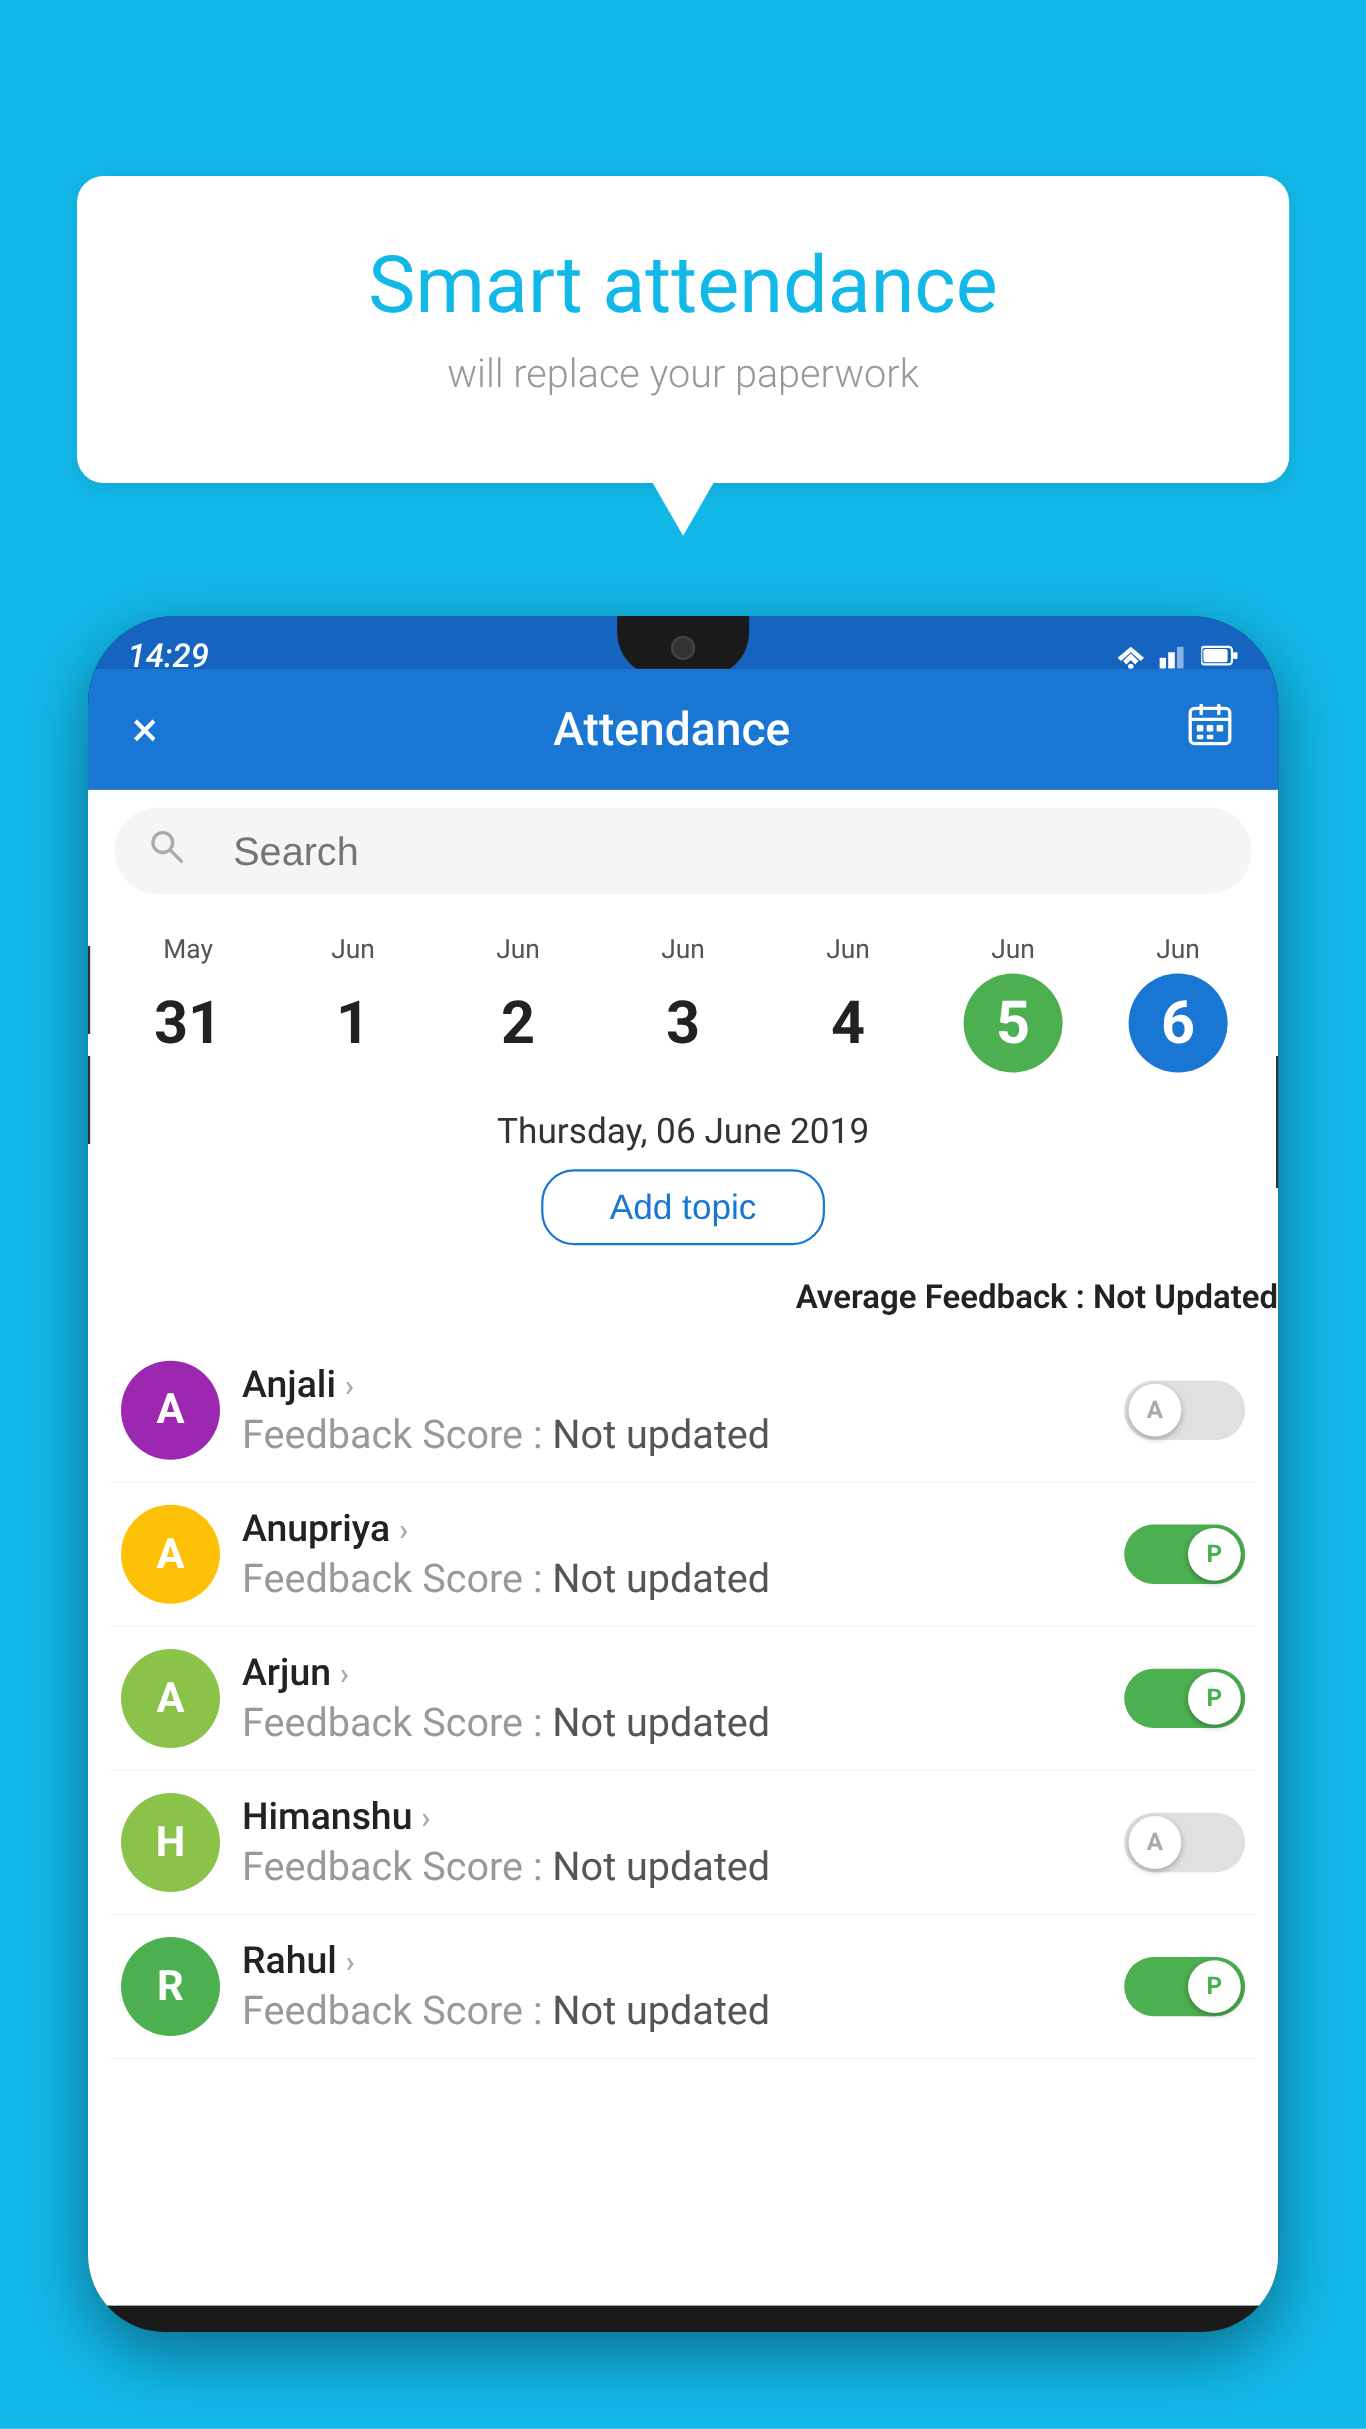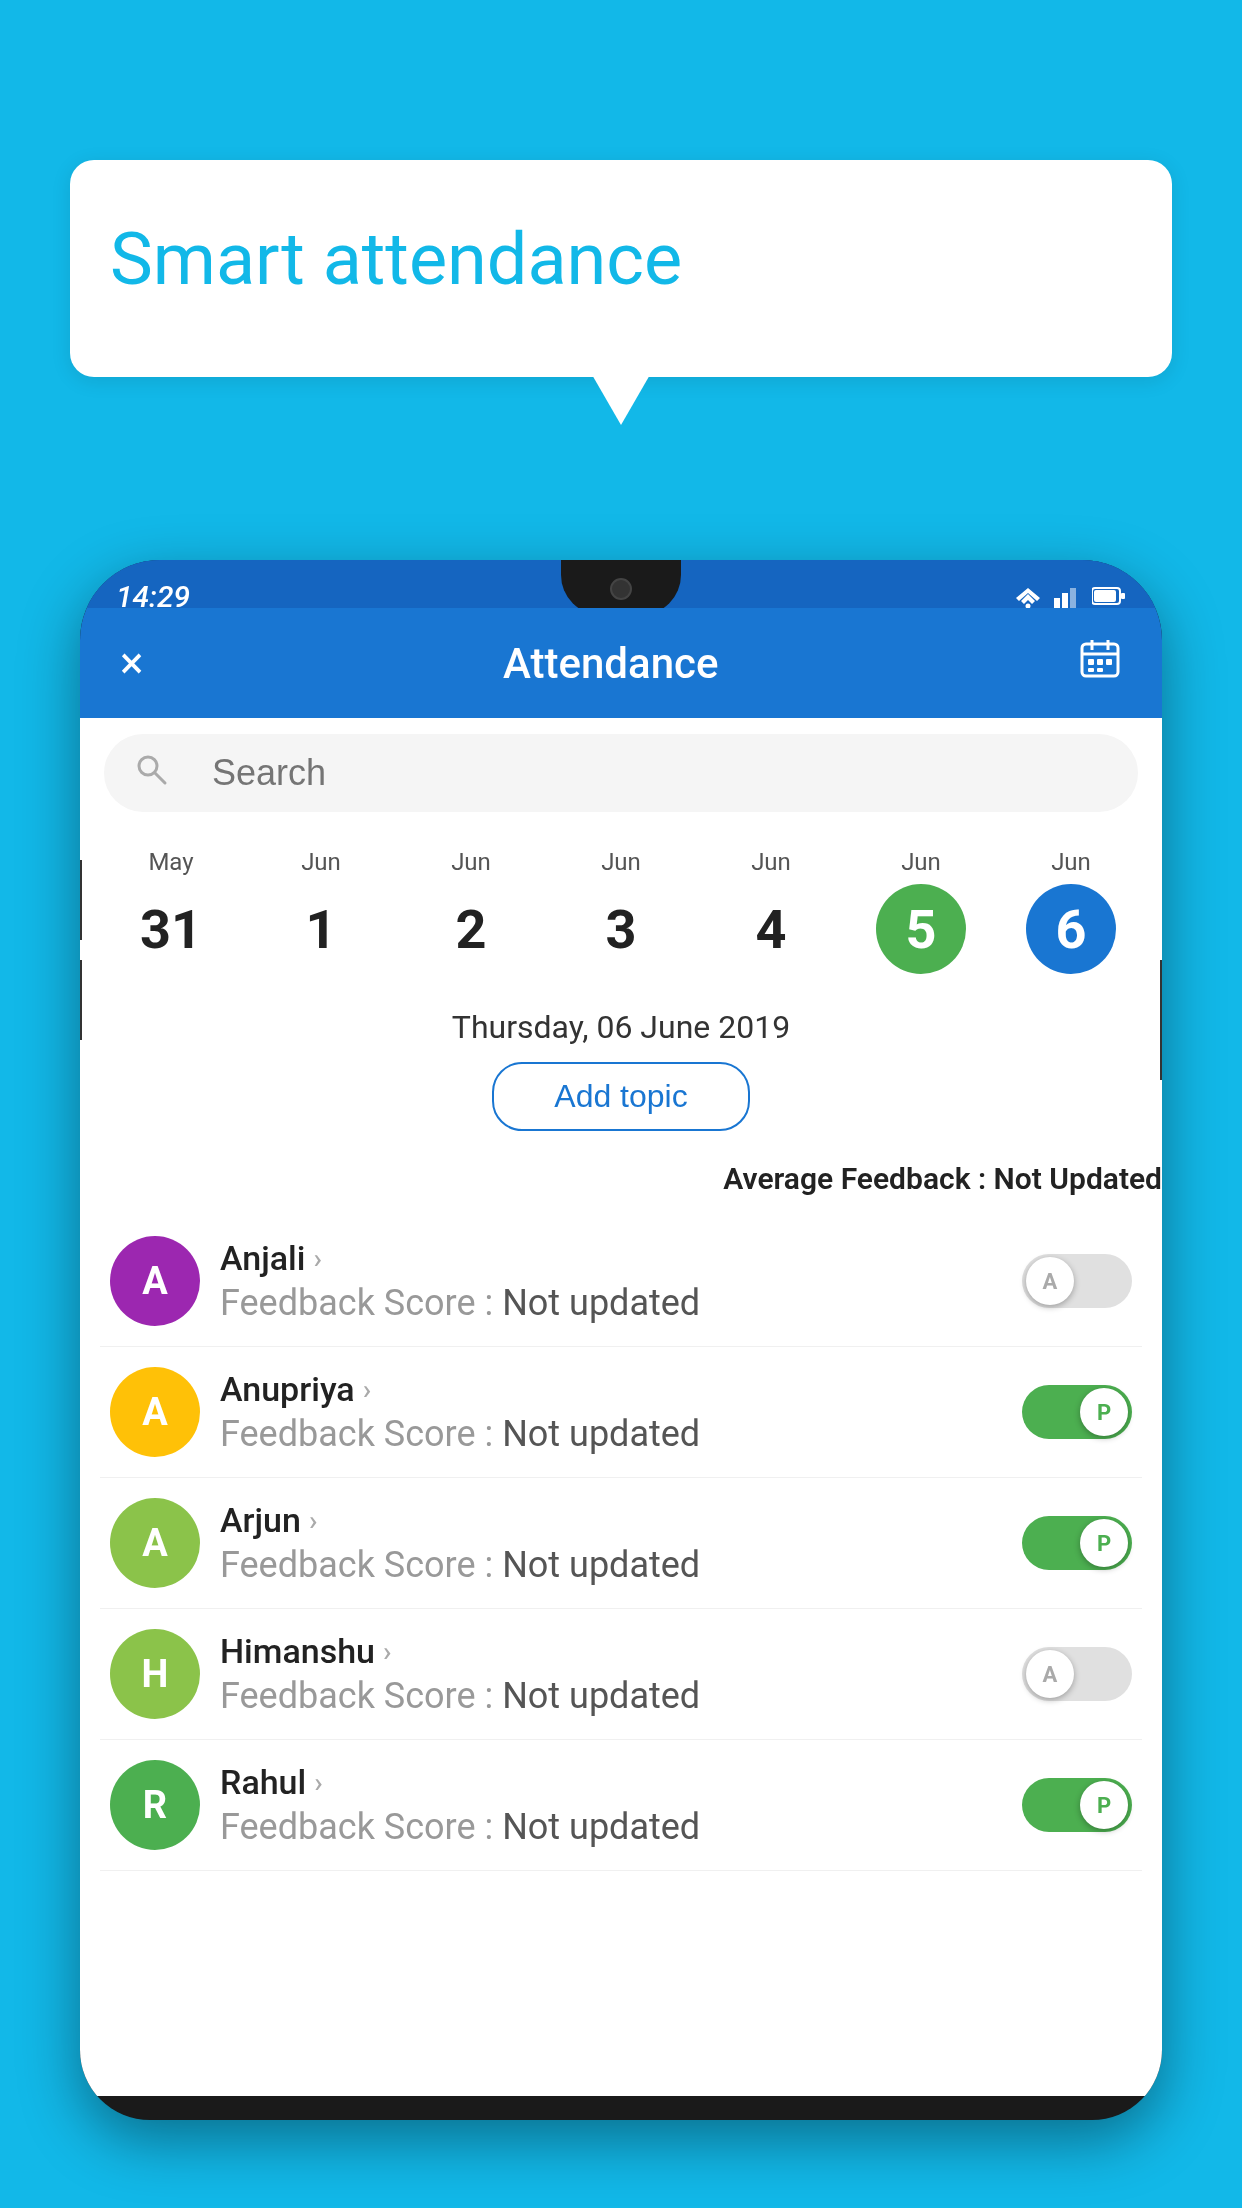--- a/index.html
+++ b/index.html
@@ -17,22 +17,22 @@
     .bubble-container {
       position: absolute;
       top: 160px;
       left: 70px;
       right: 70px;
     }
 
     .speech-bubble {
       background: white;
       border-radius: 24px;
-      padding: 60px 40px 58px;
-      text-align: left;
+      padding: 60px 40px 78px;
+      text-align: center;
       position: relative;
       box-shadow: 0 4px 20px rgba(0,0,0,0.1);
     }
 
     .speech-bubble::after {
       content: '';
       position: absolute;
       bottom: -48px;
       left: 50%;
       transform: translateX(-50%);
@@ -402,20 +402,21 @@
       overflow: hidden;
       font-style: italic;
     }
   </style>
 </head>
 <body>
 
 <div class="bubble-container">
   <div class="speech-bubble">
     <div class="bubble-title">Smart attendance</div>
+    <div class="bubble-subtitle">will replace your paperwork</div>
   </div>
 </div>
 
 <div class="phone-wrapper">
   <div class="phone-outer">
 
     <div class="phone-side-right"></div>
     <div class="phone-side-left-vol"></div>
     <div class="phone-side-left-vol2"></div>
 

